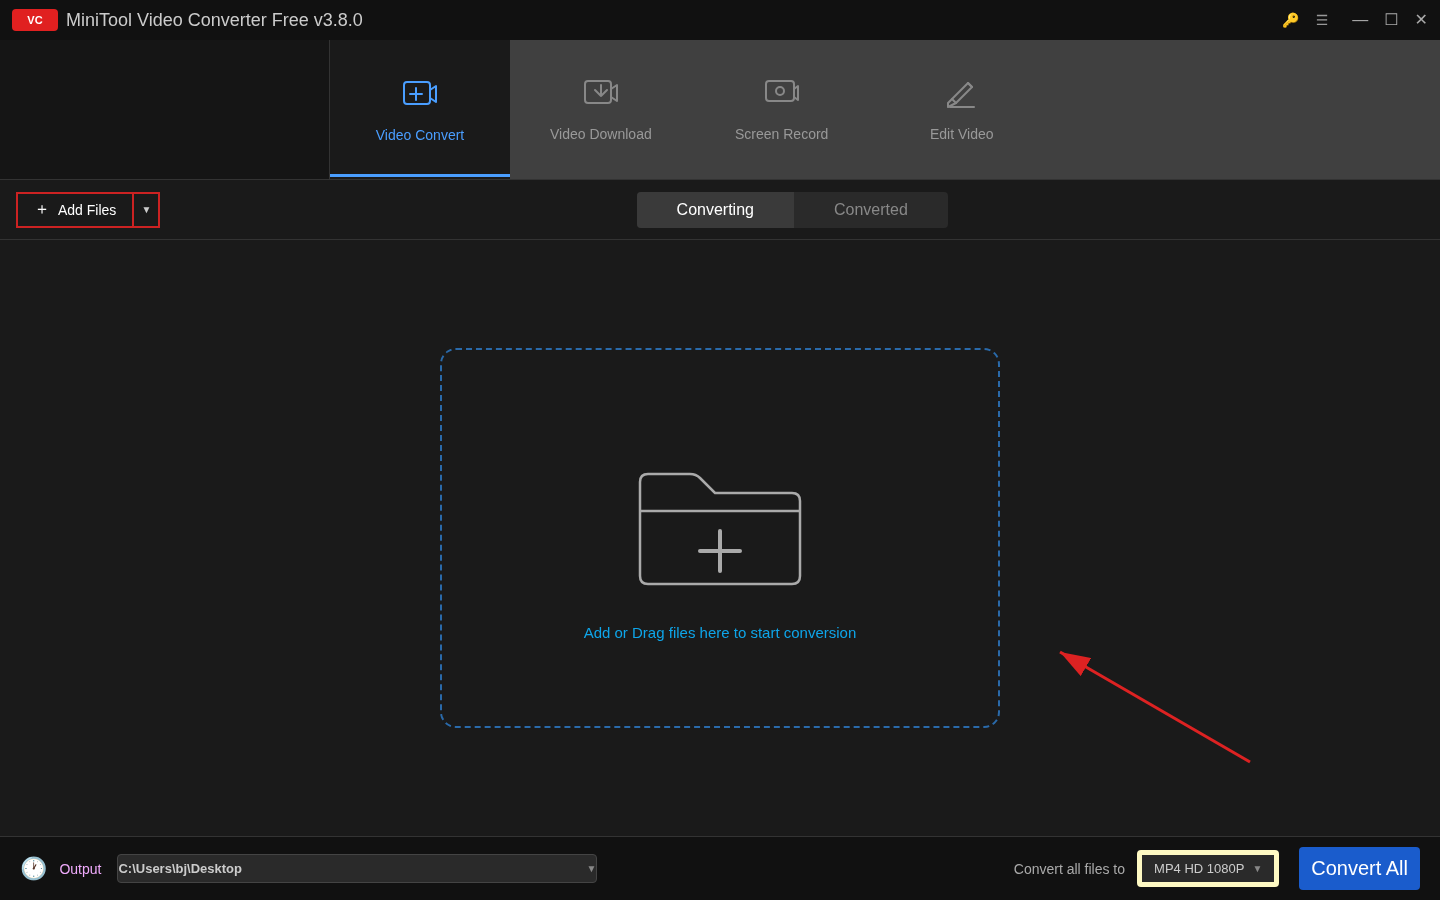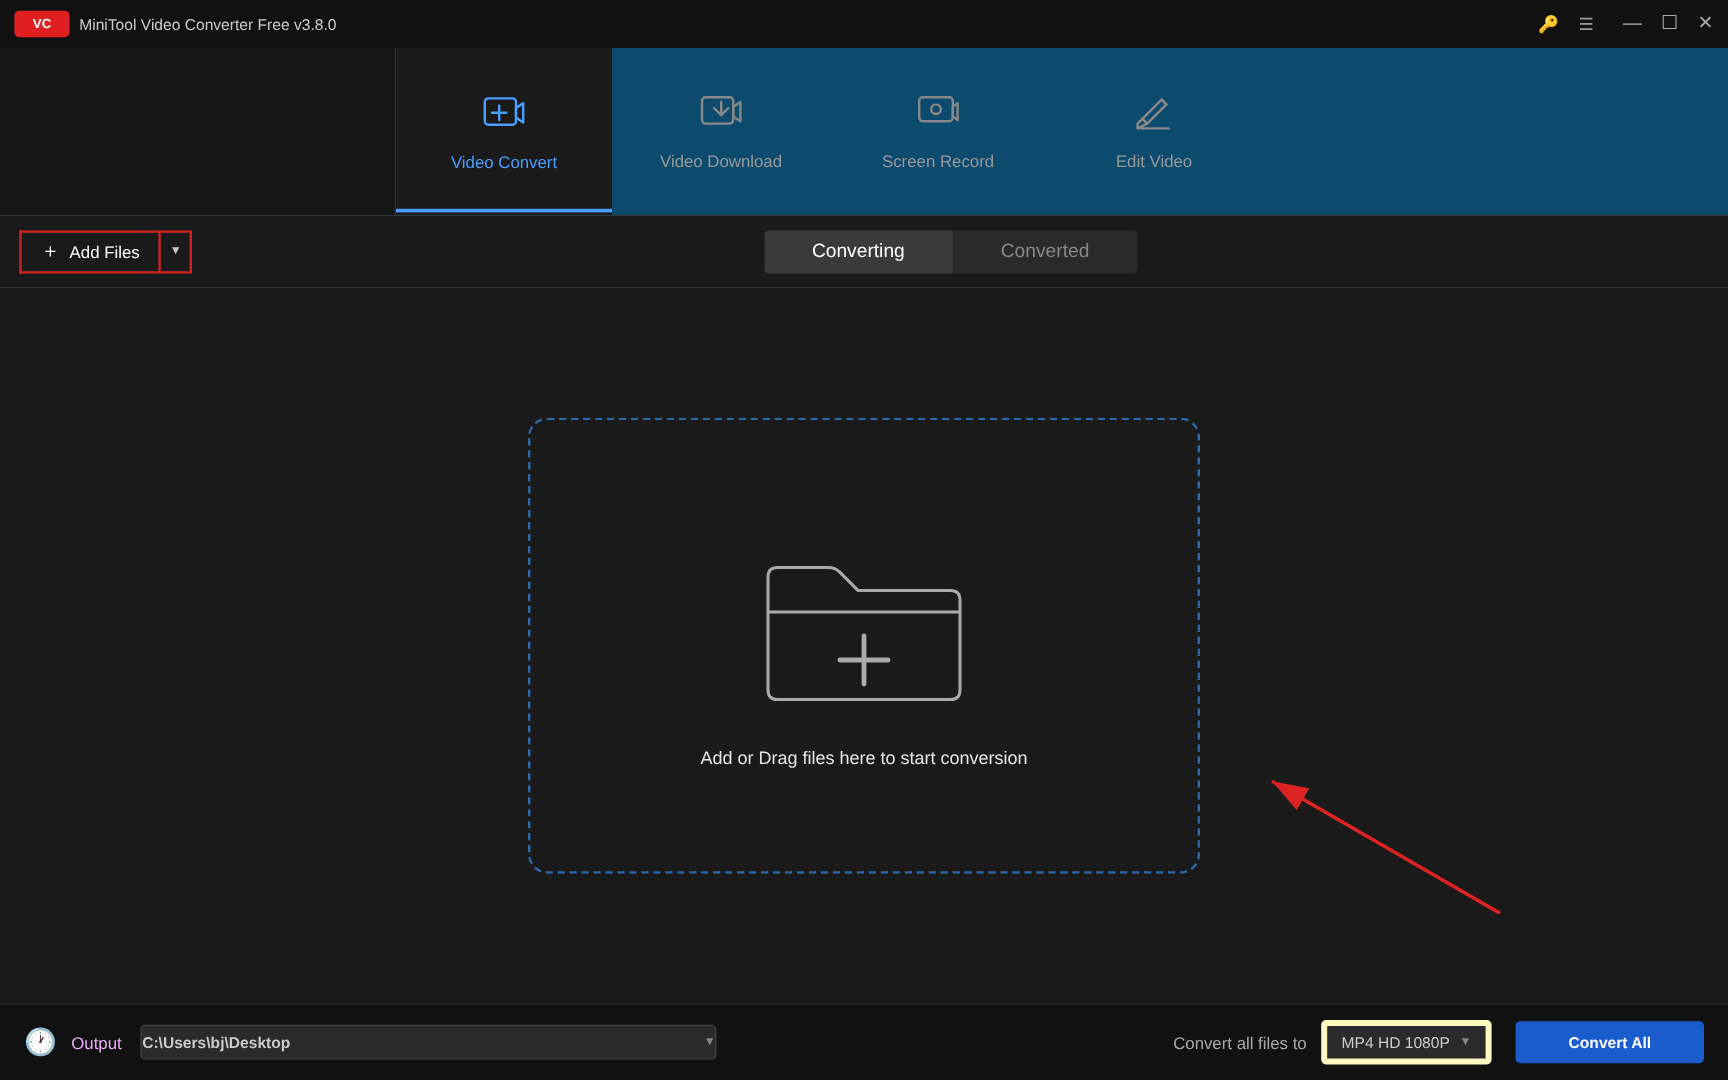--- a/index.html
+++ b/index.html
@@ -34,21 +34,21 @@
       background: #e02020;
       border-radius: 4px;
       display: flex;
       align-items: center;
       justify-content: center;
       font-size: 11px;
       font-weight: bold;
       color: #fff;
     }
     .app-title {
-      font-size: 13px;
+      font-size: 18px;
       color: #ccc;
     }
     .titlebar-controls {
       display: flex;
       align-items: center;
       gap: 16px;
     }
     .titlebar-icon {
       color: #999;
       font-size: 14px;
@@ -62,21 +62,21 @@
     .win-btn {
       color: #aaa;
       font-size: 16px;
       cursor: pointer;
       line-height: 1;
     }
 
     
     .nav-bar {
       display: flex;
-      background: #0c4a6e;
+      background: #404040;
       height: 140px;
       border-bottom: 1px solid #333;
     }
     .nav-sidebar {
       width: 330px;
       background: #151515;
       border-right: 1px solid #333;
     }
     .nav-tabs {
       display: flex;
@@ -210,21 +210,21 @@
 
     .folder-icon {
       position: relative;
     }
     .folder-icon svg {
       width: 200px;
       height: 160px;
     }
 
     .drop-text {
-      color: #e5e5e5;
+      color: #0ea5e9;
       font-size: 15px;
     }
 
     
     .arrow-annotation {
       position: absolute;
       pointer-events: none;
     }
 
     
@@ -282,23 +282,23 @@
       min-width: 140px;
     }
     .format-select-text { flex: 1; }
     .format-select-arrow { color: #888; font-size: 10px; }
 
     .convert-all-btn {
       background: #1a5ccc;
       color: #fff;
       border: none;
       border-radius: 4px;
-      padding: 10px 44px;
-      font-size: 13px;
-      font-weight: 700;
+      padding: 10px 12px;
+      font-size: 20px;
+      font-weight: 400;
       cursor: pointer;
       margin-left: 8px;
     }
   </style>
 </head>
 <body>
 
 <div class="titlebar">
   <div class="titlebar-left">
     <div class="app-logo">VC</div>

